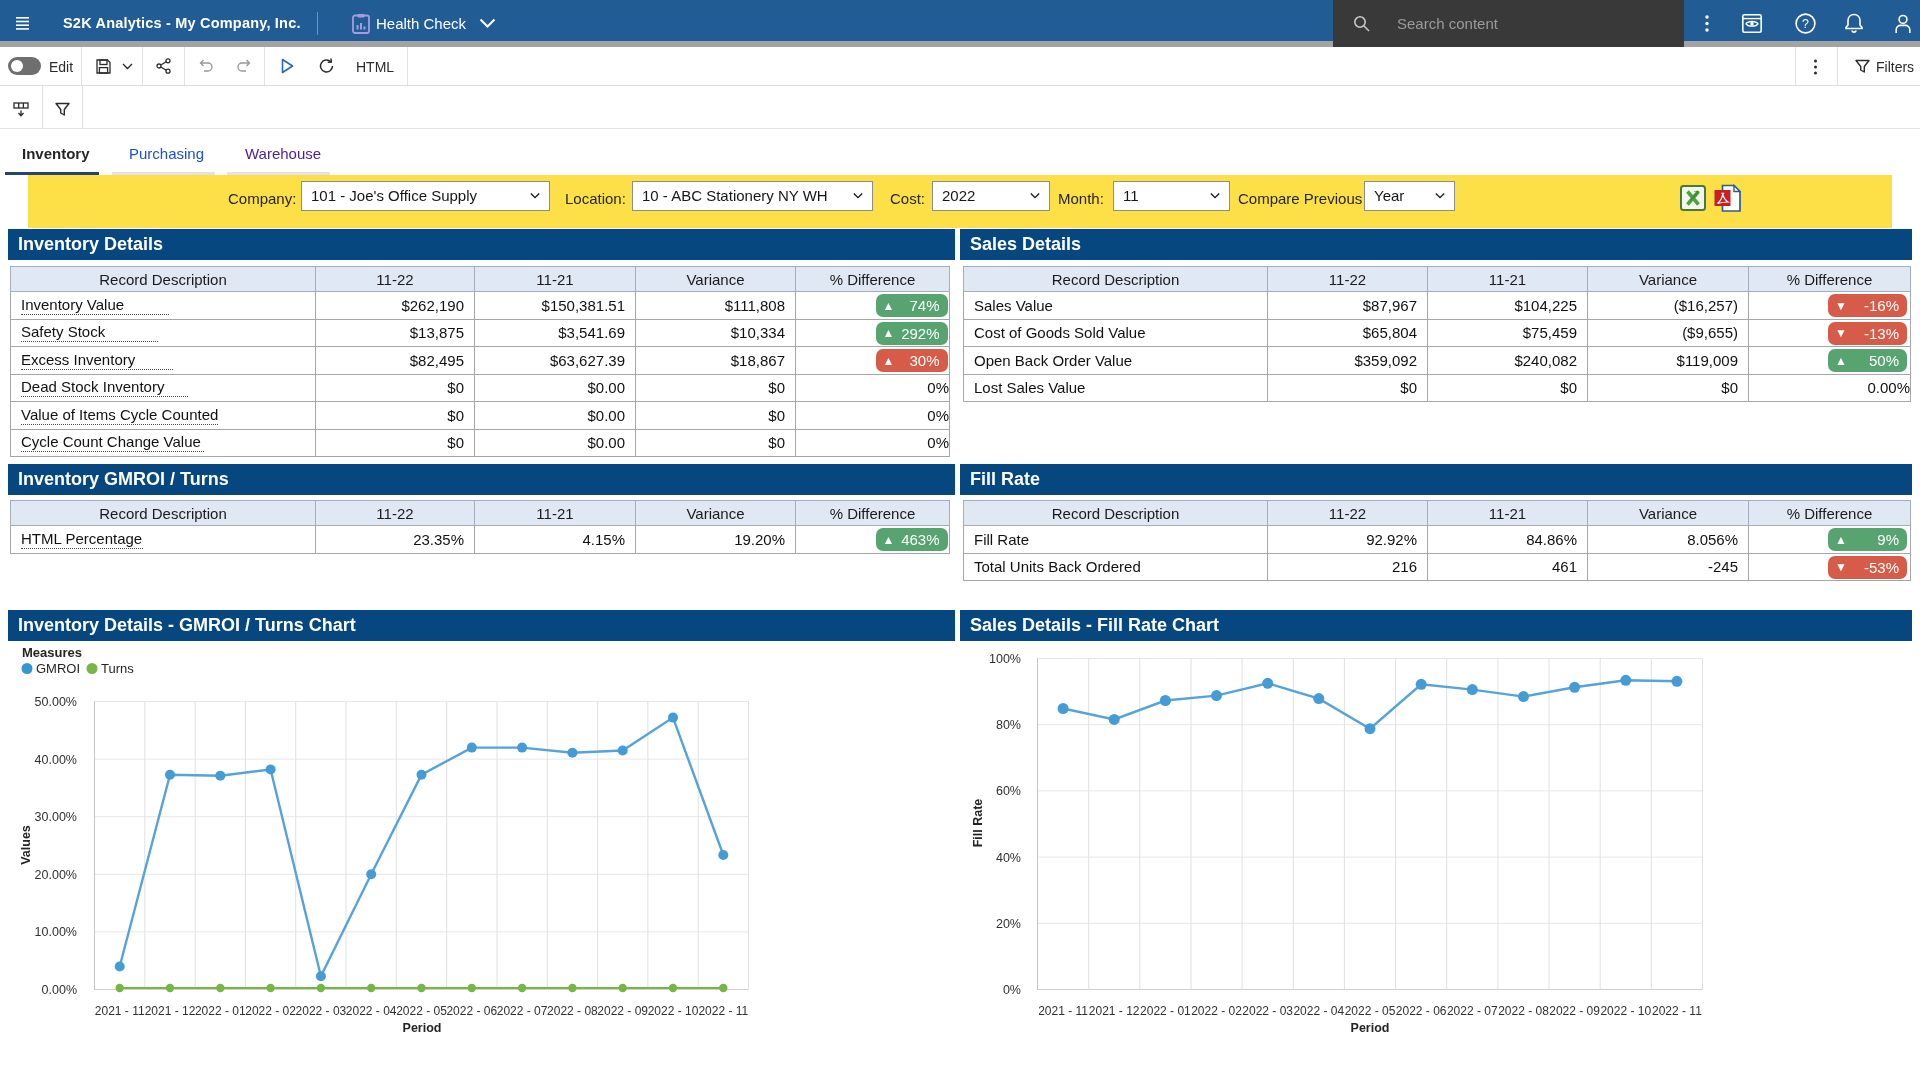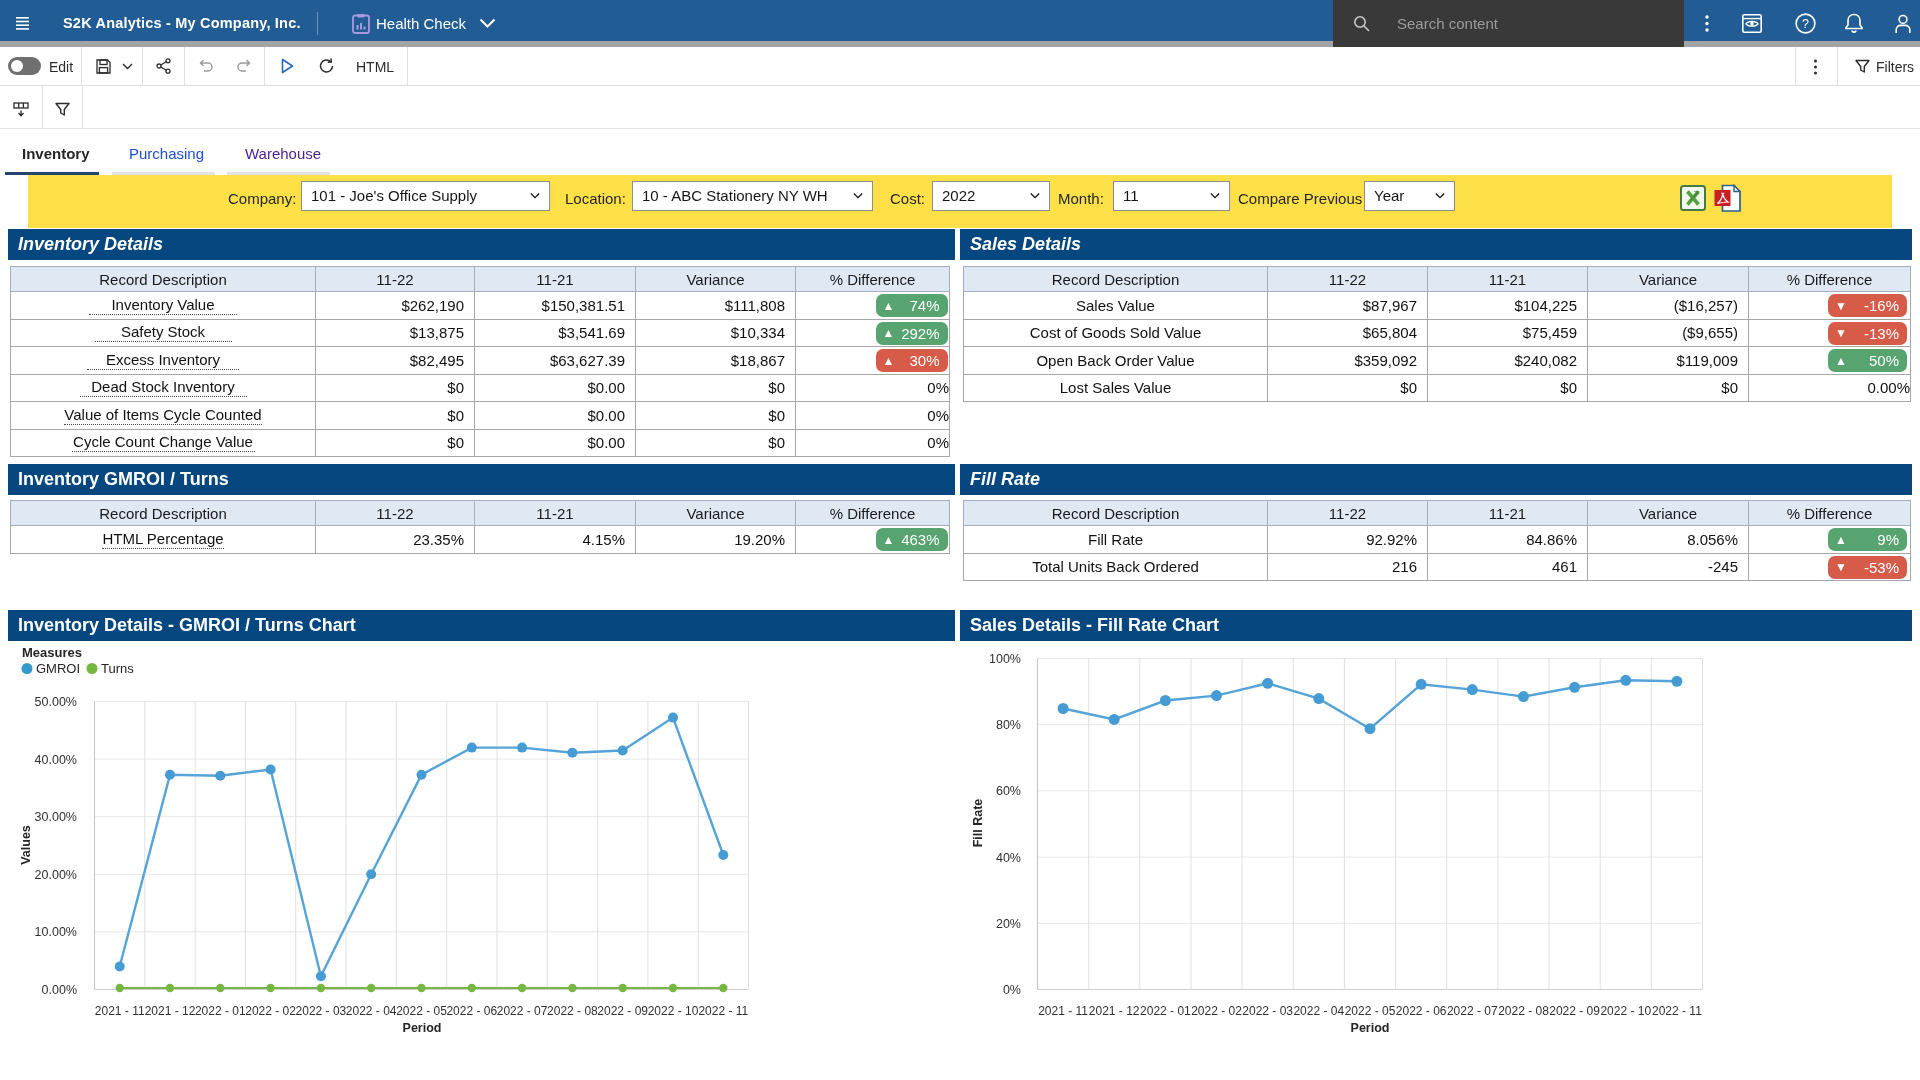--- a/index.html
+++ b/index.html
@@ -27,26 +27,26 @@
 .tab { position:absolute; top:16px; font-size:15px; }
 .tabline { position:absolute; top:43px; height:3px; }
 
 #filterrow { position:absolute; left:0; top:175px; width:1864px; height:53px; background:#fde047;margin-left:28px; }
 #filterrow .lab { position:absolute; top:15px; font-size:15px; color:#262626; }
 .sel { position:absolute; top:6px; height:30px; border:1px solid #8d8d8d; background:#fff; font-size:15px; color:#161616; line-height:28px; padding-left:9px; }
 .sel .chev { position:absolute; right:9px; top:9px; width:10px; height:10px; }
 
 .secbar { position:absolute; height:31px; background:#05477E; color:#fff; font-size:18px; font-weight:bold; line-height:30px; }
 .secbar span { margin-left:10px; }
-.secbar .u { border-bottom:1.5px solid #fff; padding-bottom:8px;font-style:italic; }
+.secbar .u { border-bottom:1.5px solid #fff; padding-bottom:8px; }
 
 table.grid { border-collapse:collapse; position:absolute; table-layout:fixed; font-size:15px; color:#111; }
 table.grid th { background:#E0E8F4; font-weight:normal; height:25px; border:1px solid #a3adbd; text-align:center; font-size:15px; color:#1a1a1a; }
 table.grid td { background:#fff; height:27.5px; border:1px solid #a6a6a6; padding:0; }
-table.grid td.d { text-align:center; }
+table.grid td.d { text-align:left; padding-left:10px; }
 table.grid td.n { text-align:right; padding-right:10px; }
 table.grid td.p { text-align:right; padding-right:0; position:relative; }
 .dot { border-bottom:1px dotted #4a4a4a; padding-bottom:1px; display:inline-block; line-height:17px; }
 .pill { position:absolute; right:1.5px; top:2px; width:72px; height:23px; border-radius:7px; color:#fff; font-size:15px; line-height:23px; }
 .pill .ar { position:absolute; left:7px; top:0.5px; font-size:12px; }
 .pill .v { position:absolute; right:8px; top:0; }
 .pill.g { background:#57A470; }
 .pill.r { background:#D65B49; }
 td.pct { text-align:right; padding-right:10px; }
 </style>

